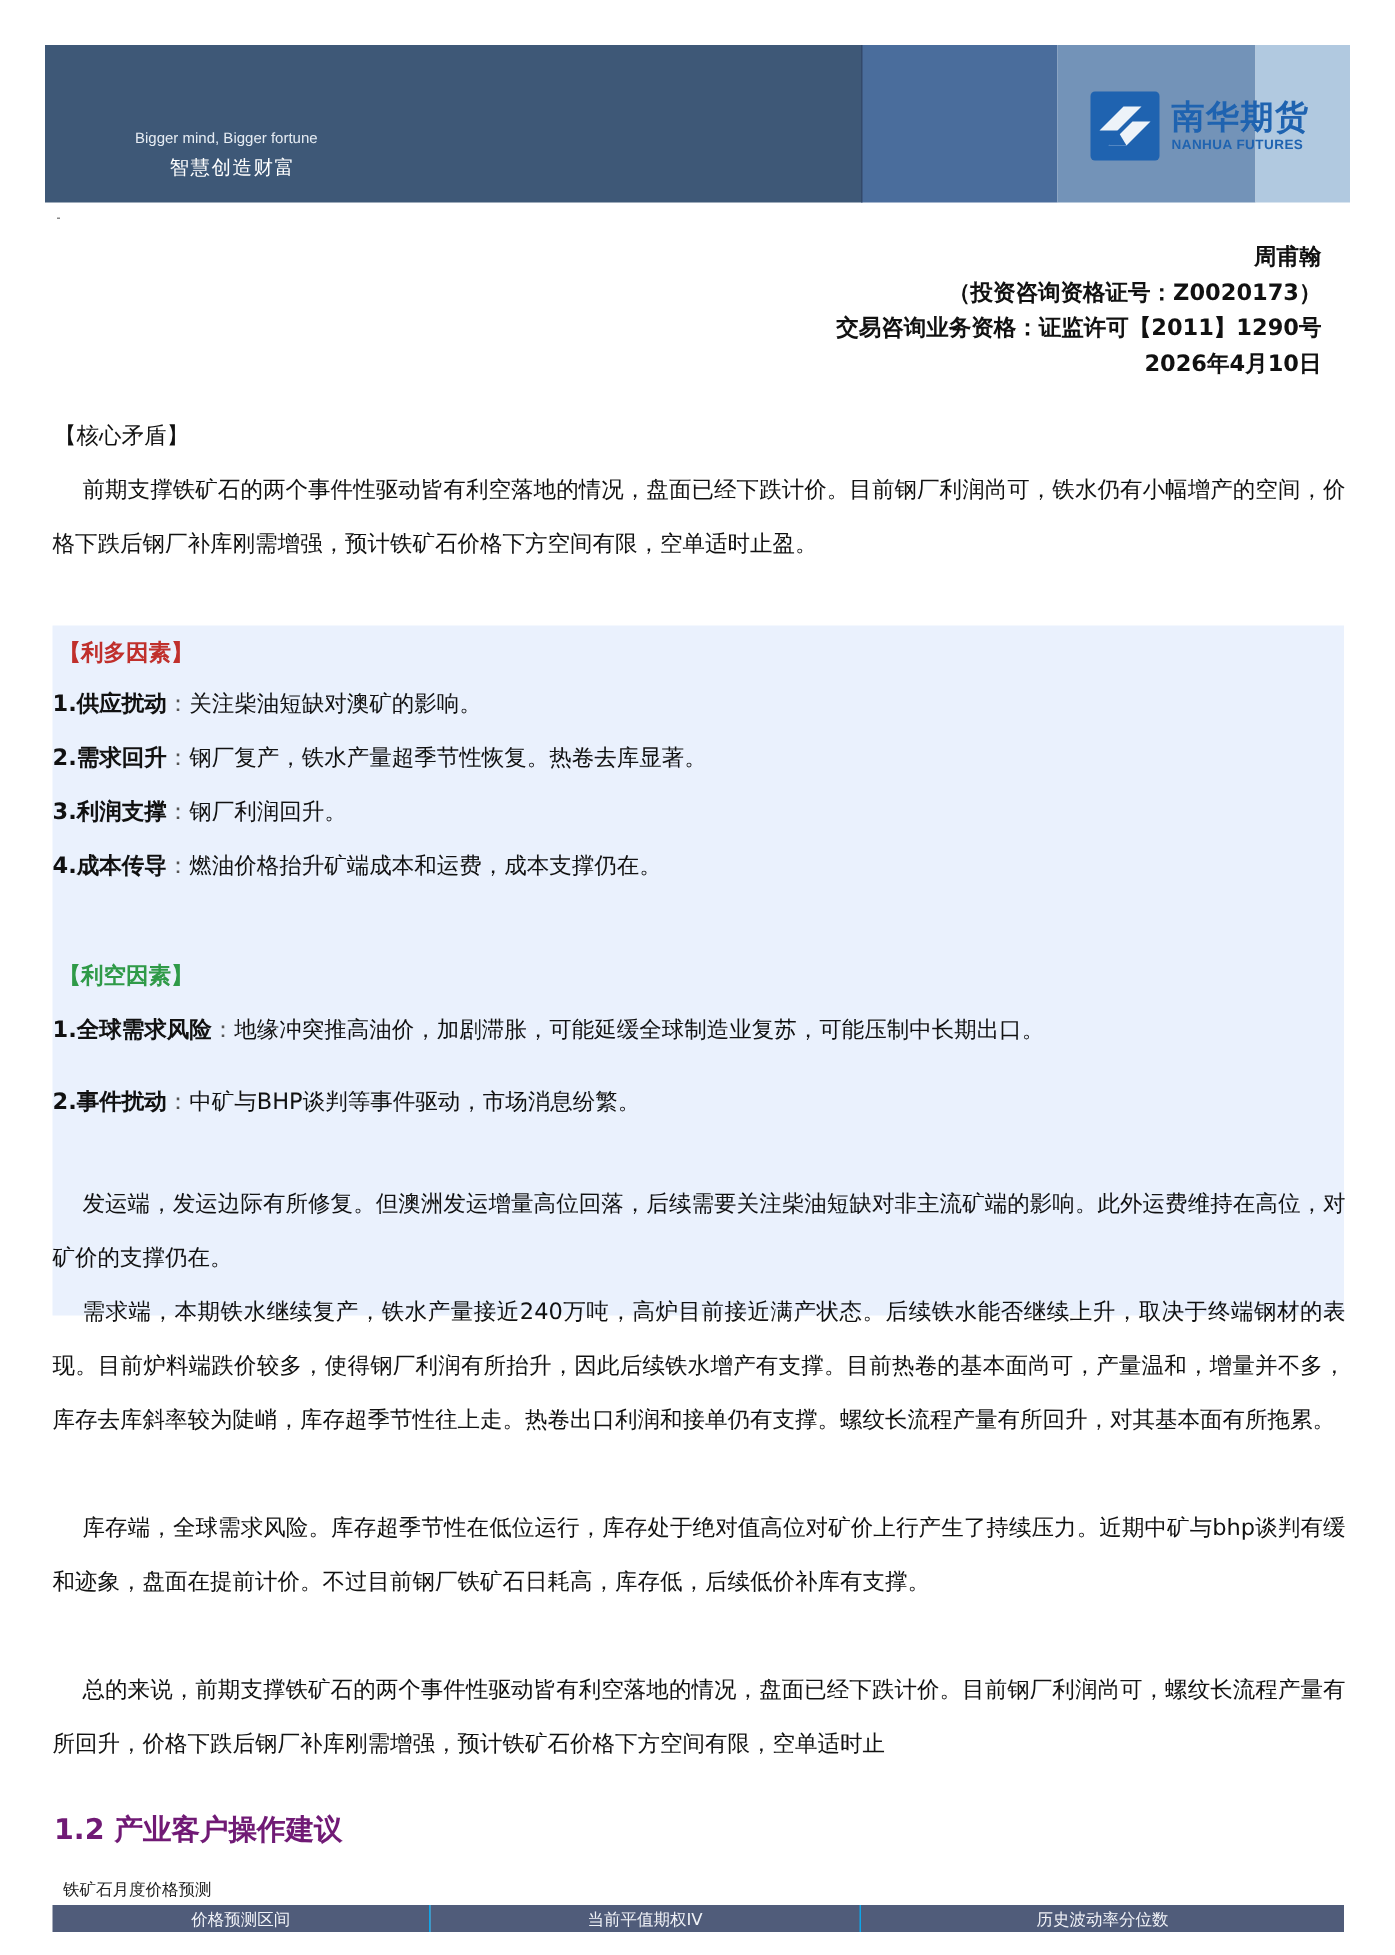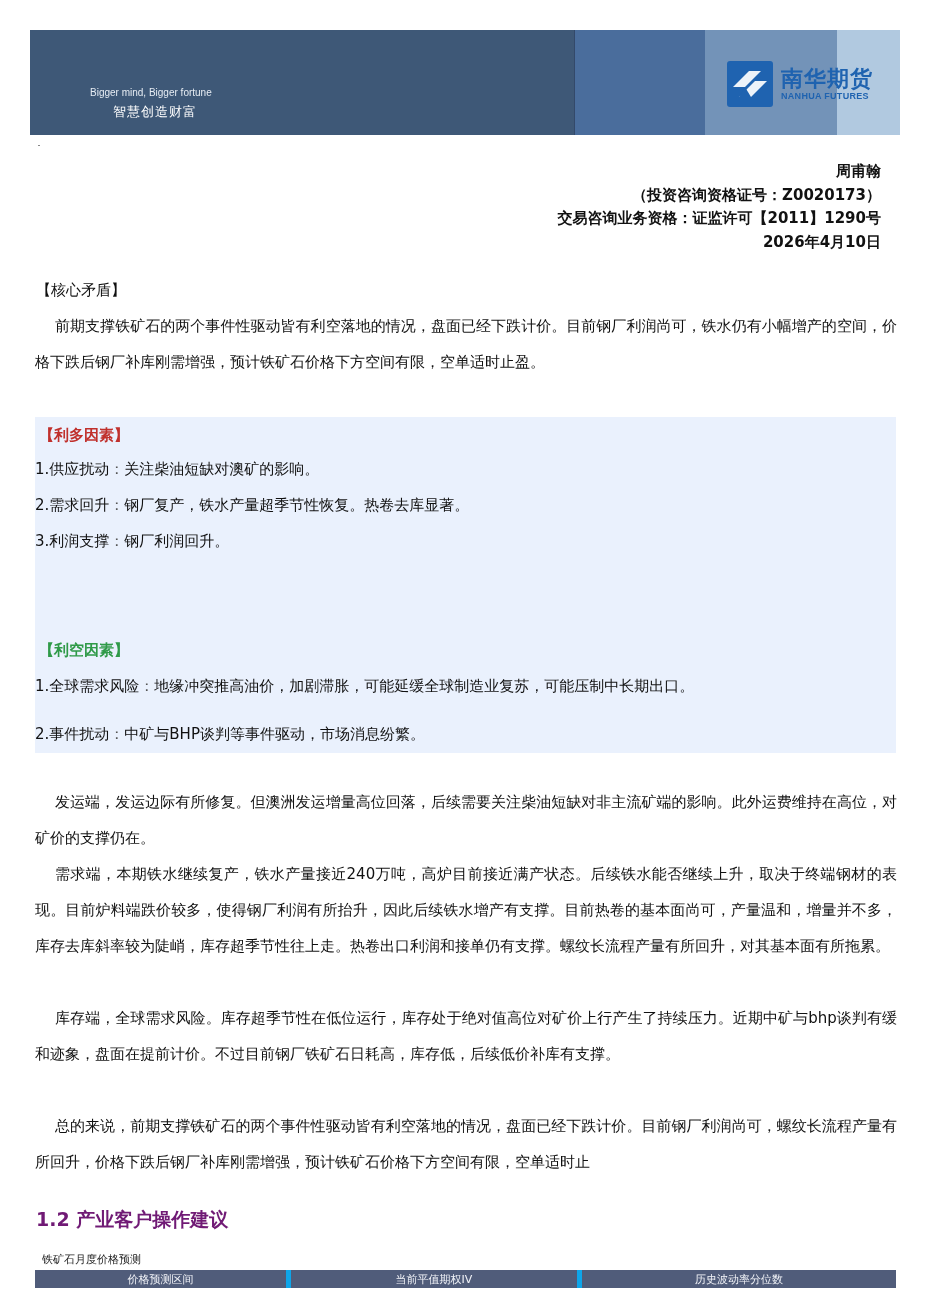--- a/index.html
+++ b/index.html
@@ -19,32 +19,32 @@
   .logo-text { margin-left: 8px; }
   .logo-cn { font-size: 22px; font-weight: bold; color: #1f63b0; line-height: 24px; letter-spacing: 1px; }
   .logo-en { font-size: 9px; font-weight: bold; color: #1f63b0; font-family: "Liberation Sans", sans-serif; letter-spacing: 0.3px; }
   .dot { position: absolute; left: 38px; top: 145px; width: 2px; height: 1px; background: #888; }
 
   .author { position: absolute; right: 49px; top: 160px; text-align: right; font-weight: bold; font-size: 15px; line-height: 23.5px; }
 
   .section-label { position: absolute; left: 36px; top: 281px; font-size: 15px; }
   .para { position: absolute; left: 35px; width: 862px; font-size: 15px; line-height: 36px; text-indent: 20px; text-align: justify; }
 
-  .factor-box { position: absolute; left: 35px; top: 417px; width: 861px; height: 336px; background: #eaf1fd; }
+  .factor-box { position: absolute; left: 35px; top: 417px; width: 861px; height: 460px; background: #eaf1fd; }
   .factor-title { position: absolute; left: 4px; font-size: 15px; font-weight: bold; }
   .factor-title.pos { color: #c0302c; top: 9px; }
   .factor-title.neg { color: #2f9a48; top: 224px; }
   .factor-row { position: absolute; left: 0; font-size: 15px; white-space: nowrap; }
-  .factor-row b { font-weight: normal; }
+  .factor-row b { font-weight: bold; }
   .factor-row .sep { color: #555; }
 
   .h2 { position: absolute; left: 36px; top: 1207px; font-size: 19px; font-weight: bold; color: #701a75; }
   .table-caption { position: absolute; left: 42px; top: 1252px; font-size: 11px; color: #222; }
   .tbl { position: absolute; left: 35px; top: 1270px; width: 861px; border-collapse: collapse; table-layout: fixed; }
-  .tbl th { background: #505c7a; color: #f1f3f8; font-weight: normal; font-size: 11px; height: 18px; padding: 0; border-left: 5px solid #0ea5e9; text-align: center; }
+  .tbl th { background: #505c7a; color: #f1f3f8; font-weight: normal; font-size: 11px; height: 18px; padding: 0; border-left: 1px solid #0ea5e9; text-align: center; }
   .tbl th:first-child { border-left: none; }
 </style>
 </head>
 <body>
 
 <div class="banner">
   <div class="band1">
     <span class="slogan-en">Bigger mind, Bigger fortune</span>
     <span class="slogan-cn">智慧创造财富</span>
   </div>
@@ -83,20 +83,23 @@
   <div class="factor-title pos">【利多因素】</div>
   <div class="factor-row" style="top:43px;">
     <b>1.供应扰动</b><span class="sep">：</span><span>关注柴油短缺对澳矿的影响。</span>
   </div>
   <div class="factor-row" style="top:79px;">
     <b>2.需求回升</b><span class="sep">：</span><span>钢厂复产，铁水产量超季节性恢复。热卷去库显著。</span>
   </div>
   <div class="factor-row" style="top:115px;">
     <b>3.利润支撑</b><span class="sep">：</span><span>钢厂利润回升。</span>
   </div>
+  <div class="factor-row" style="top:151px;">
+    <b>4.成本传导</b><span class="sep">：</span><span>燃油价格抬升矿端成本和运费，成本支撑仍在。</span>
+  </div>
 
   <div class="factor-title neg">【利空因素】</div>
   <div class="factor-row" style="top:260px;">
     <b>1.全球需求风险</b><span class="sep">：</span><span>地缘冲突推高油价，加剧滞胀，可能延缓全球制造业复苏，可能压制中长期出口。</span>
   </div>
   <div class="factor-row" style="top:308px;">
     <b>2.事件扰动</b><span class="sep">：</span><span>中矿与BHP谈判等事件驱动，市场消息纷繁。</span>
   </div>
 </div>
 

